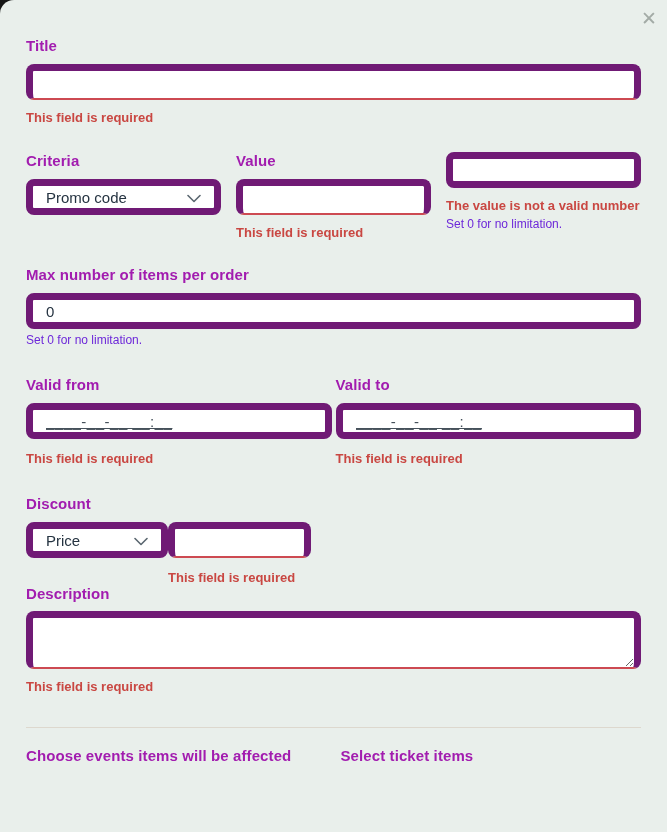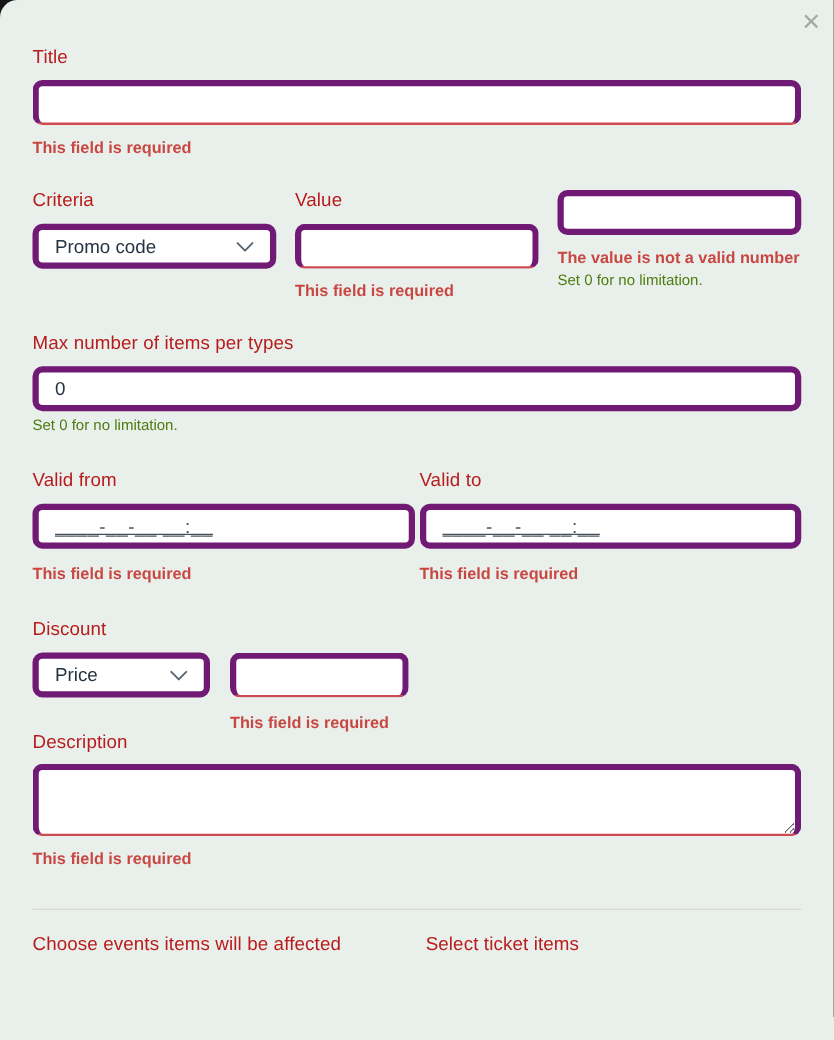--- a/index.html
+++ b/index.html
@@ -28,29 +28,29 @@
     justify-content: center;
     color: #a3aba6;
     font-size: 19px;
     line-height: 1;
     cursor: pointer;
     background: none;
     border: none;
   }
   .field-label {
     display: block;
-    color: #b91c1c;
+    color: #a21caf;
     font-size: 15px;
-    font-weight: 400;
+    font-weight: 700;
     letter-spacing: 0.1px;
   }
   .text-input, .select-box, .textarea-input {
     width: 100%;
     background: #ffffff;
-    border: 5px solid #701a75;
+    border: 7px solid #701a75;
     border-radius: 8px;
     font-size: 15px;
     color: #253341;
     font-family: "Liberation Sans", sans-serif;
     outline: none;
   }
   .text-input {
     height: 36px;
     padding: 0 13px;
   }
@@ -72,21 +72,21 @@
     cursor: pointer;
   }
   .select-box .chevron { flex: 0 0 auto; margin-left: 8px; }
   .error-text {
     color: #c94742;
     font-size: 13px;
     margin-top: 10px;
     font-weight: bold;
   }
   .hint-text {
-    color: #4d7c0f;
+    color: #6d28d9;
     font-size: 12px;
     margin-top: 4px;
   }
   .mask-input { color: #45505a; letter-spacing: 0.5px; text-decoration: underline; }
   .text-input::placeholder { color: #98a29c; opacity: 1; }
 
   .row { display: grid; }
   .row-criteria {
     grid-template-columns: 195px 1fr 1fr;
     column-gap: 15px;
@@ -103,21 +103,21 @@
     margin-top: 4px;
   }
   .label-gap { margin-bottom: 10px; }
 
   .section-title { margin-top: 37px; }
   .section-maxorder { margin-top: 26px; }
   .section-discount { margin-top: 29px; }
   .discount-controls {
     display: grid;
     grid-template-columns: 142px 143px;
-    column-gap: 16px;
+    column-gap: 0;
   }
   .section-description { }
 
   .divider {
     border: none;
     border-top: 1px solid #ddd8ce;
     margin: 33px 0 0 0;
   }
 </style>
 </head>
@@ -151,21 +151,21 @@
       <div class="error-text">This field is required</div>
     </div>
     <div>
       <input class="text-input" type="text" value="" style="">
       <div class="error-text">The value is not a valid number</div>
       <div class="hint-text">Set 0 for no limitation.</div>
     </div>
   </div>
 
   <div class="section-maxorder">
-    <label class="field-label label-gap">Max number of items per types</label>
+    <label class="field-label label-gap">Max number of items per order</label>
     <input class="text-input" type="text" value="0" style="">
     <div class="hint-text">Set 0 for no limitation.</div>
   </div>
 
   <div class="row row-valid">
     <div>
       <label class="field-label label-gap">Valid from</label>
       <input class="text-input mask-input" type="text" value="____-__-__ __:__" style="">
       <div class="error-text" style="margin-top:12px">This field is required</div>
     </div>

